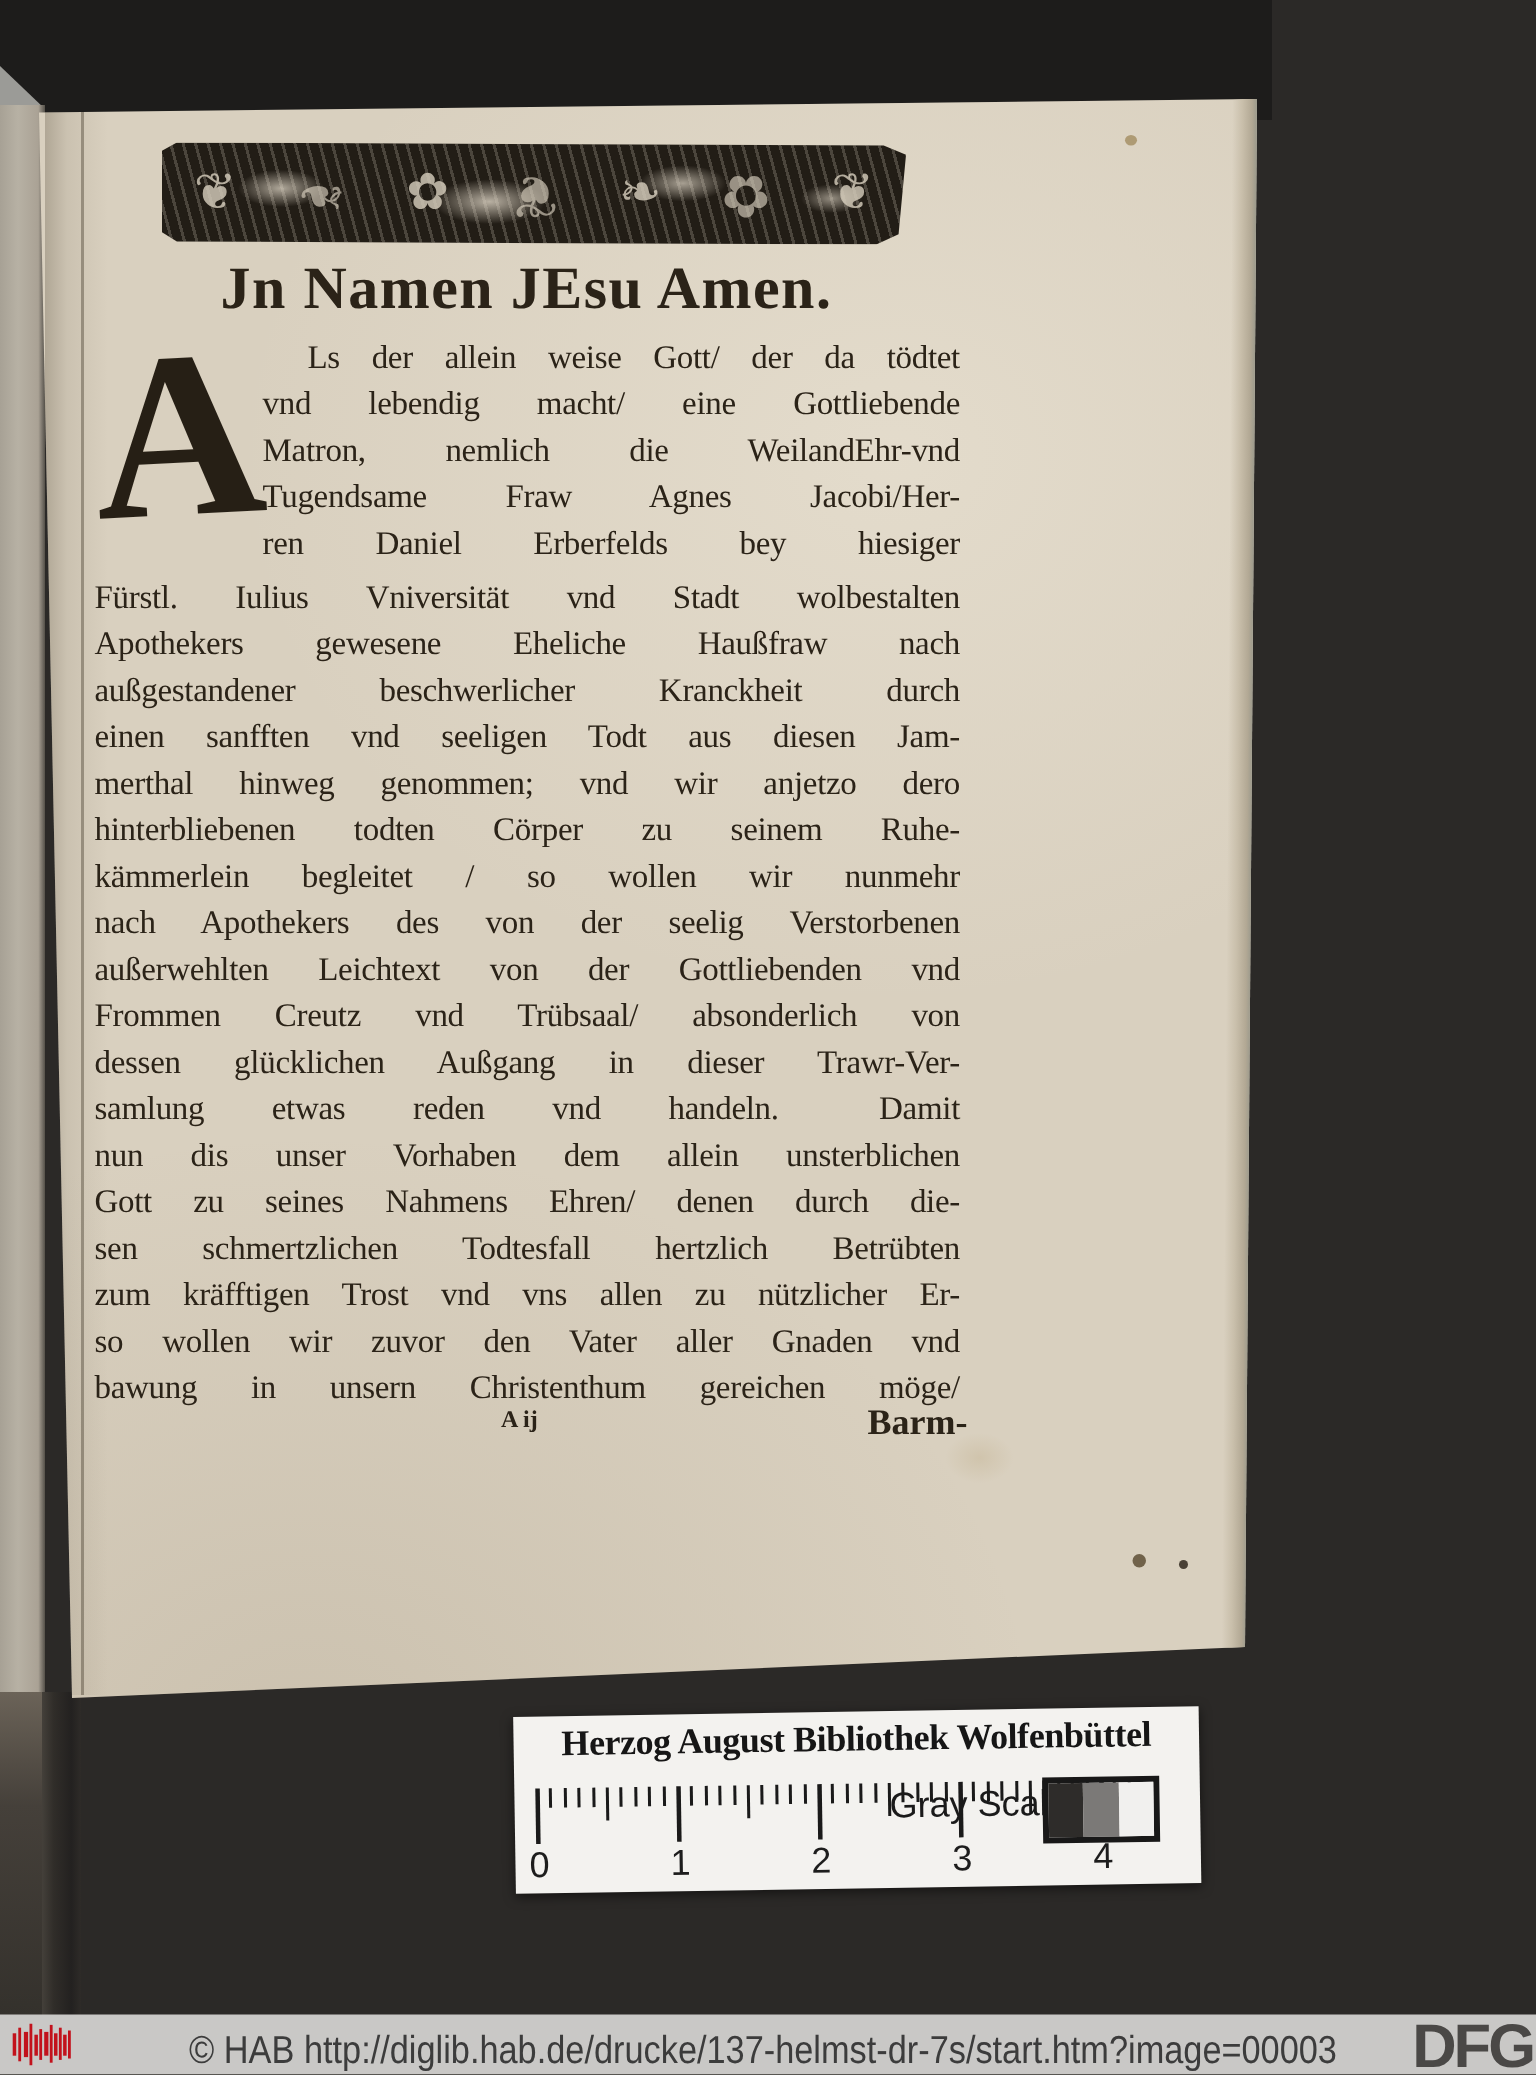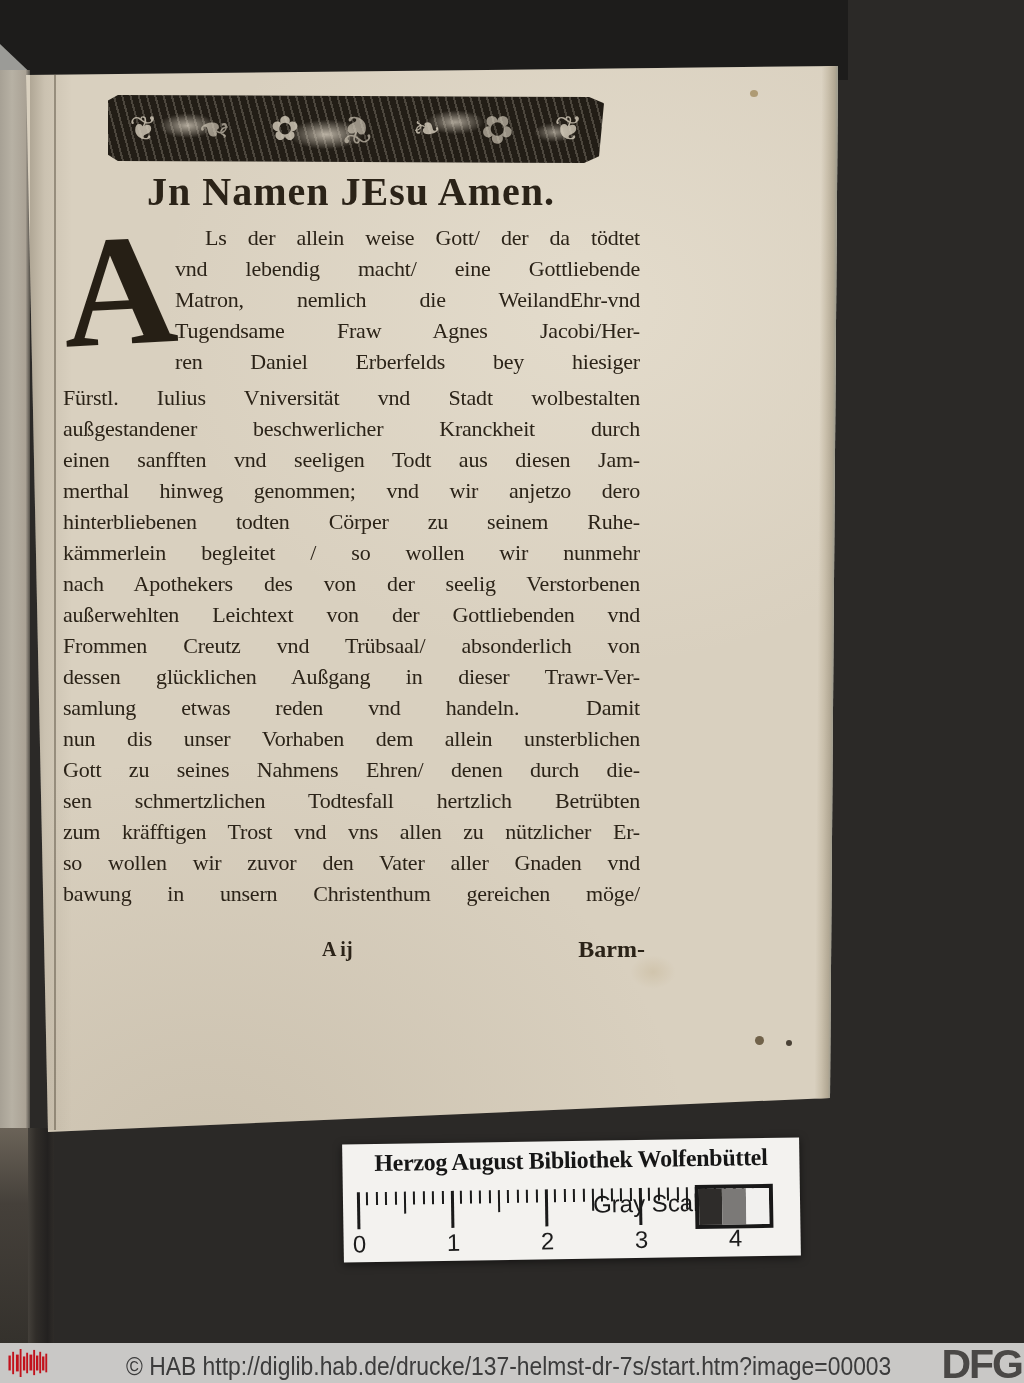--- a/index.html
+++ b/index.html
@@ -55,21 +55,21 @@
 
   .bodyblock{position:absolute;left:63px;top:222px;width:577px;}
   .open-row{display:flex;}
   .dropcap{width:112px;flex:0 0 112px;height:160px;font-size:158px;line-height:138px;
       font-weight:bold;color:#261f15;transform:rotate(-3deg);text-align:center;}
   .open-lines{flex:1;}
   .bline{font-size:22px;line-height:31px;font-weight:normal;letter-spacing:-0.2px;
       text-align:justify;text-align-last:justify;white-space:nowrap0;}
   .open-lines .bline:first-child{padding-left:30px;}
   .sigrow{position:absolute;left:63px;top:938px;width:582px;height:34px;}
-  .sig{position:absolute;left:259px;top:0;font-size:20px;font-weight:bold;}
+  .sig{position:absolute;left:271px;top:0;font-size:16px;font-weight:bold;}
   .catch{position:absolute;right:0;top:-2px;font-size:24px;font-weight:bold;}
 
   
   .card{position:absolute;left:343px;top:1141px;width:457px;height:118px;background:#f3f2ef;
         transform:rotate(-0.9deg);transform-origin:50% 50%;box-shadow:0 2px 8px rgba(0,0,0,.55);}
   .card-title{position:absolute;left:0;top:6px;width:100%;text-align:center;
         font-family:"Liberation Serif",serif;font-weight:bold;font-size:24px;color:#161616;
         letter-spacing:-0.3px;}
   .ruler{position:absolute;left:14px;top:48px;width:412px;height:40px;}
   .tick{position:absolute;top:0;background:#1a1a1a;}
@@ -131,20 +131,21 @@
         <div class="open-lines" id="opening-lines">
             <div class="bline">Ls der allein weise Gott/ der da tödtet</div>
             <div class="bline">vnd lebendig macht/ eine Gottliebende</div>
             <div class="bline">Matron, nemlich die WeilandEhr-vnd</div>
             <div class="bline">Tugendsame Fraw Agnes Jacobi/Her-</div>
             <div class="bline">ren Daniel Erberfelds bey hiesiger</div>
           </div>
       </div>
       <div id="full-lines">
           <div class="bline">Fürstl. Iulius Vniversität vnd Stadt wolbestalten</div>
+          <div class="bline">Apothekers gewesene Eheliche Haußfraw nach</div>
           <div class="bline">außgestandener beschwerlicher Kranckheit durch</div>
           <div class="bline">einen sanfften vnd seeligen Todt aus diesen Jam-</div>
           <div class="bline">merthal hinweg genommen; vnd wir anjetzo dero</div>
           <div class="bline">hinterbliebenen todten Cörper zu seinem Ruhe-</div>
           <div class="bline">kämmerlein begleitet / so wollen wir nunmehr</div>
           <div class="bline">nach Apothekers des von der seelig Verstorbenen</div>
           <div class="bline">außerwehlten Leichtext von der Gottliebenden vnd</div>
           <div class="bline">Frommen Creutz vnd Trübsaal/ absonderlich von</div>
           <div class="bline">dessen glücklichen Außgang in dieser Trawr-Ver-</div>
           <div class="bline">samlung etwas reden vnd handeln.  Damit</div>

